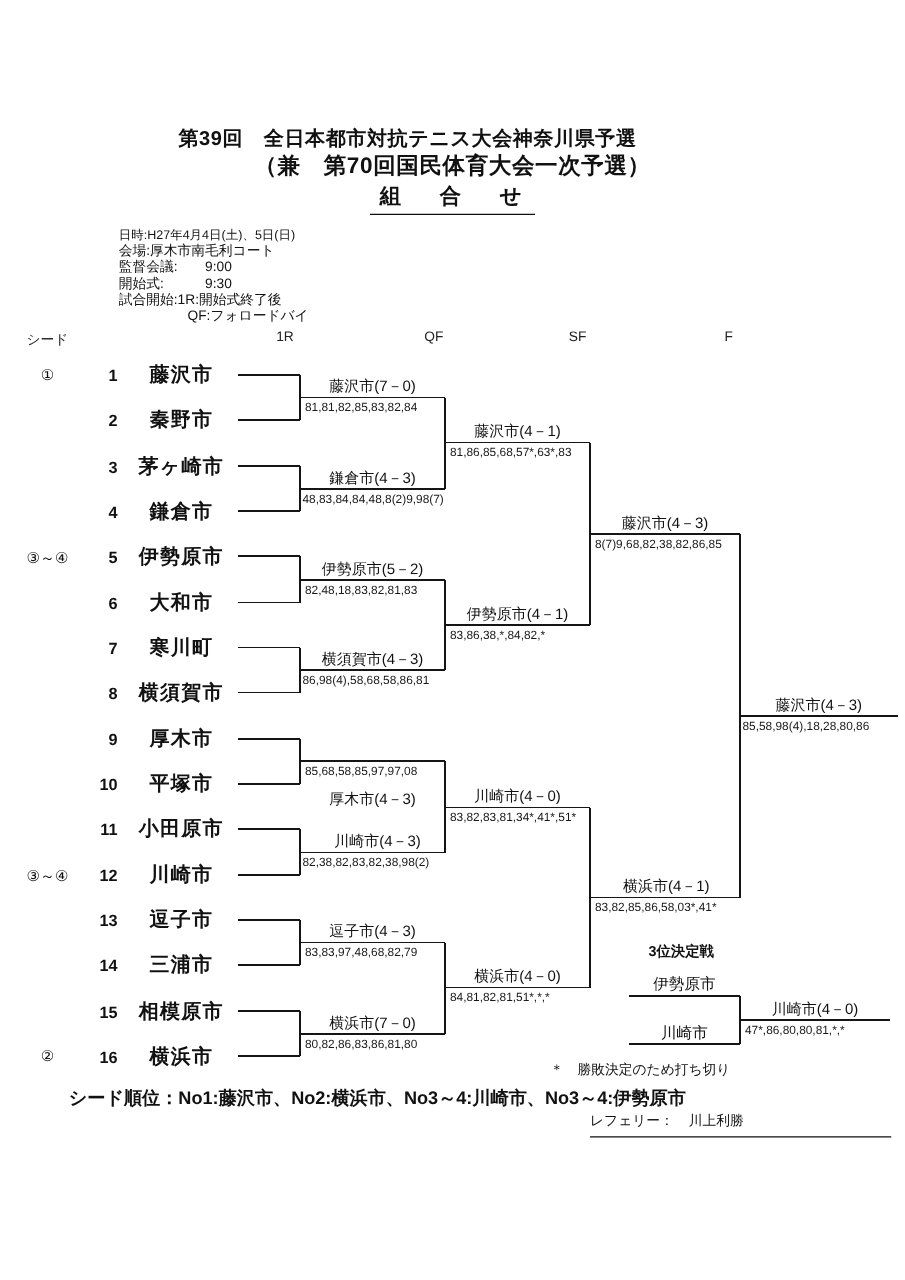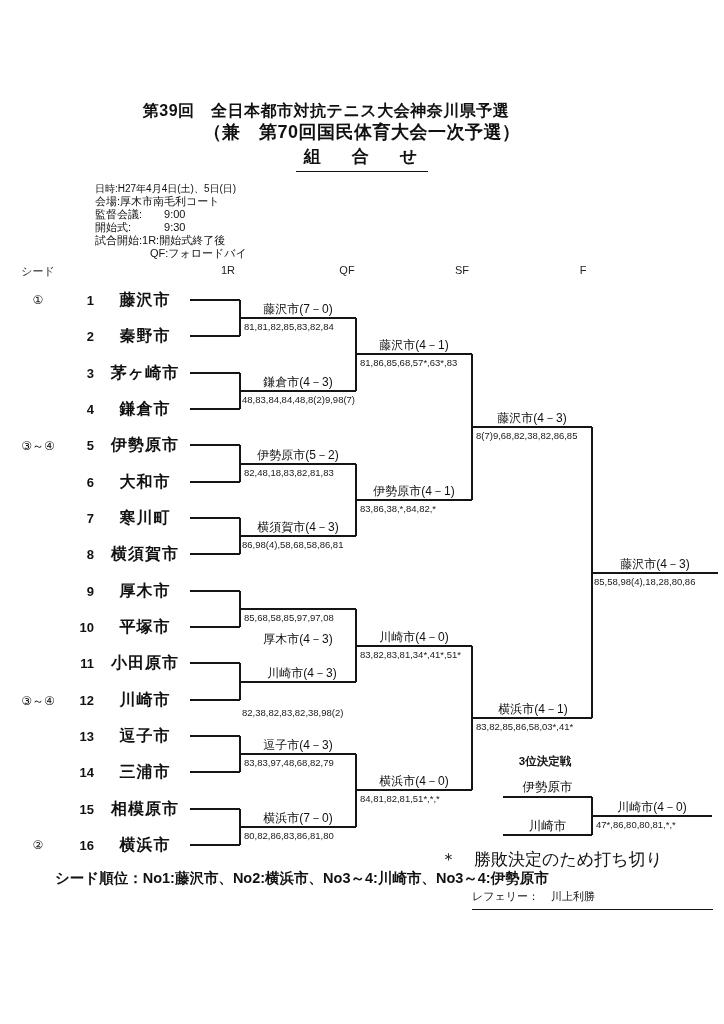--- a/index.html
+++ b/index.html
@@ -23,21 +23,21 @@
   .seed{position:absolute;left:10px;top:3px;width:56px;text-align:center;font-size:12px;}
   .tno{position:absolute;left:68px;top:3px;width:26px;text-align:right;font-size:13px;font-weight:bold;}
   .tname{position:absolute;left:98px;top:0;width:94px;text-align:center;font-size:16px;font-weight:bold;letter-spacing:1px;}
   
   .mwin{position:absolute;height:16px;line-height:16px;font-size:12px;text-align:center;white-space:nowrap;}
   .mscore{position:absolute;font-size:9.5px;white-space:nowrap;color:#191919;}
   
   .tp-title{font-size:11.5px;font-weight:bold;}
   .tp-team{font-size:12.5px;}
   
-  .note{font-size:17px;}
+  .note{font-size:11px;}
   .seedorder{font-size:14.5px;font-weight:bold;white-space:nowrap;}
   .referee{border-bottom:1.2px solid #111;padding-bottom:5px;font-size:11px;white-space:nowrap;}
   .referee .name{margin-left:12px;}
   svg{position:absolute;left:0;top:0;}
 </style>
 </head>
 <body>
 
 <div id="page">
 
@@ -160,21 +160,21 @@
   <div class="mscore" style="left:244px;top:321px;">81,81,82,85,83,82,84</div>
   <div class="mwin" style="left:240px;top:374px;width:116px;">鎌倉市(4－3)</div>
   <div class="mscore" style="left:242px;top:394px;">48,83,84,84,48,8(2)9,98(7)</div>
   <div class="mwin" style="left:240px;top:447px;width:116px;">伊勢原市(5－2)</div>
   <div class="mscore" style="left:244px;top:467px;">82,48,18,83,82,81,83</div>
   <div class="mwin" style="left:240px;top:519px;width:116px;">横須賀市(4－3)</div>
   <div class="mscore" style="left:242px;top:539px;">86,98(4),58,68,58,86,81</div>
   <div class="mwin" style="left:240px;top:592px;width:116px;margin-top:39px;">厚木市(4－3)</div>
   <div class="mscore" style="left:244px;top:612px;">85,68,58,85,97,97,08</div>
   <div class="mwin" style="left:240px;top:665px;width:124px;">川崎市(4－3)</div>
-  <div class="mscore" style="left:242px;top:707px;">82,38,82,83,82,38,98(2)</div>
+  <div class="mscore" style="left:242px;top:685px;">82,38,82,83,82,38,98(2)</div>
   <div class="mwin" style="left:240px;top:737px;width:116px;">逗子市(4－3)</div>
   <div class="mscore" style="left:244px;top:757px;">83,83,97,48,68,82,79</div>
   <div class="mwin" style="left:240px;top:810px;width:116px;">横浜市(7－0)</div>
   <div class="mscore" style="left:244px;top:830px;">80,82,86,83,86,81,80</div>
 
   <div class="mwin" style="left:356px;top:337px;width:116px;">藤沢市(4－1)</div>
   <div class="mscore" style="left:360px;top:357px;text-align:right;">81,86,85,68,57*,63*,83</div>
   <div class="mwin" style="left:356px;top:483px;width:116px;">伊勢原市(4－1)</div>
   <div class="mscore" style="left:360px;top:503px;">83,86,38,*,84,82,*</div>
   <div class="mwin" style="left:356px;top:629px;width:116px;">川崎市(4－0)</div>

